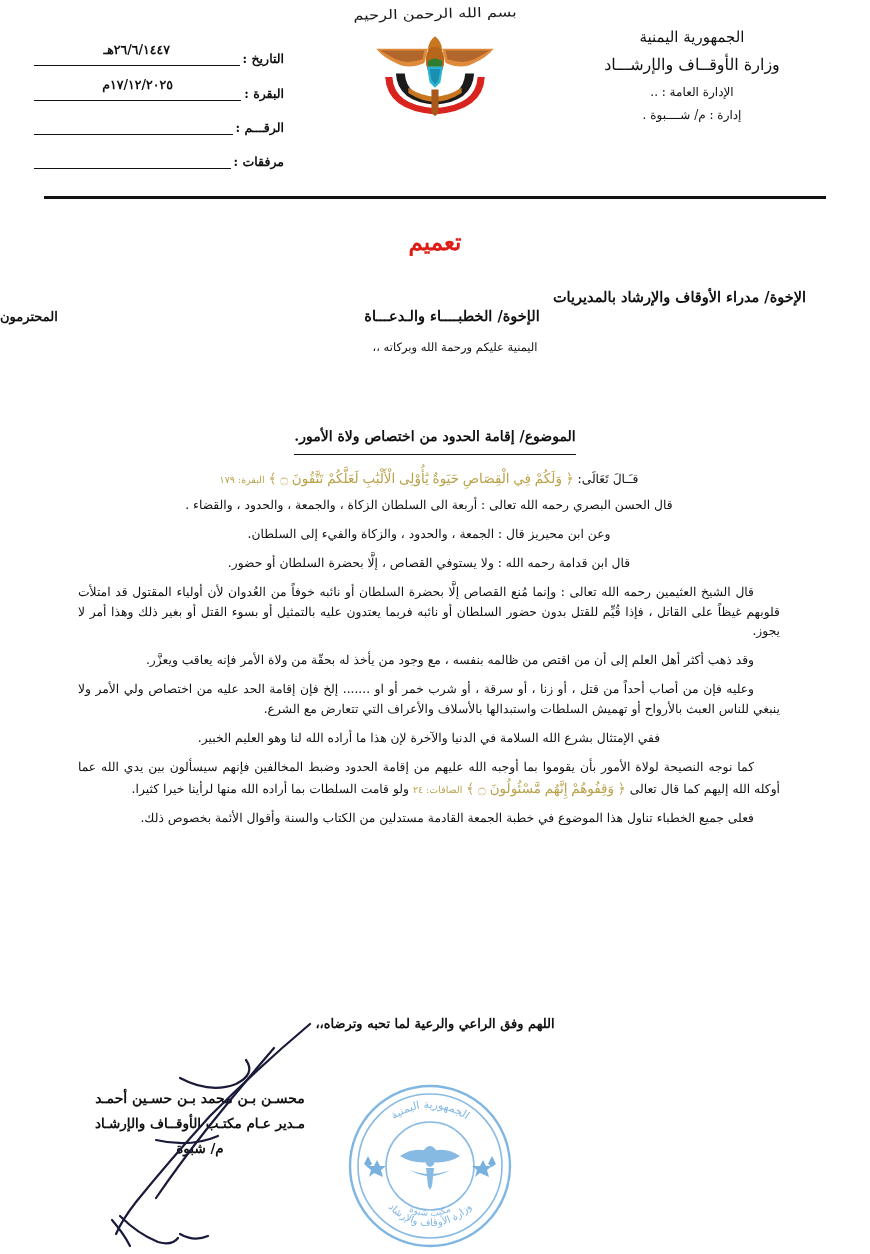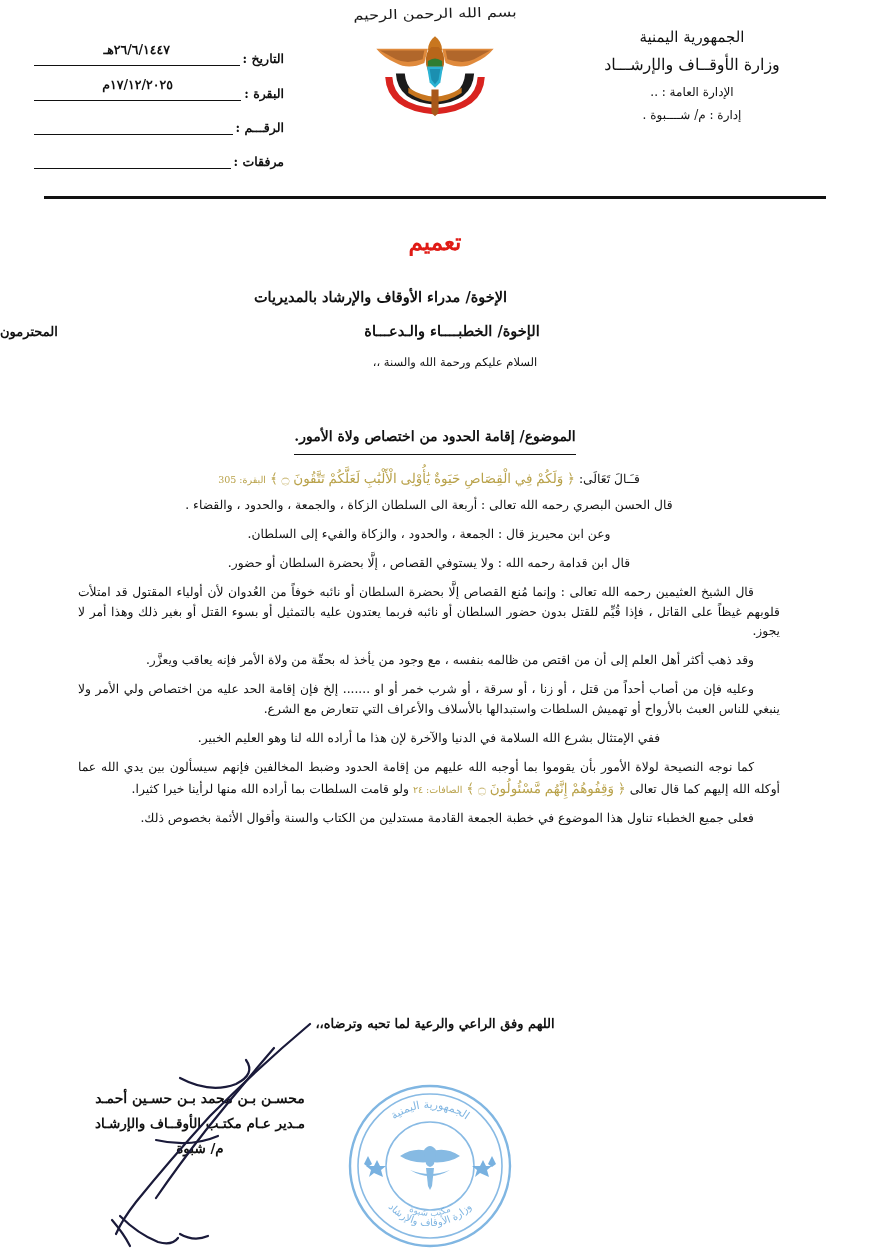--- a/index.html
+++ b/index.html
@@ -56,23 +56,23 @@
   
   .doc-title {
     position:absolute; top:228px; left:0; right:0; text-align:center;
     color:#e01b16; font-size:23px; font-weight:bold;
     font-family:"DejaVu Serif","Liberation Serif",serif;
     letter-spacing:7px;
   }
 
   
   .addr { position:absolute; top:288px; left:0; right:0; }
-  .addr .a1 { text-align:center; font-size:14.5px; font-weight:bold;
-              font-family:"DejaVu Serif","Liberation Serif",serif;
-              margin-bottom:17px; padding-right:109px; }
+  .addr .a1 { text-align:right; font-size:14.5px; font-weight:bold;
+              font-family:"DejaVu Serif","Liberation Serif",serif;
+              margin-bottom:2px; padding-right:64px; }
   .addr-row { display:flex; align-items:baseline; padding:0 86px 0 0; }
   .addr .a2 { flex:1; text-align:center; font-size:14.5px; font-weight:bold;
               font-family:"DejaVu Serif","Liberation Serif",serif;
               letter-spacing:1px; }
   .addr .a3 { font-size:13px; font-weight:bold;
               font-family:"DejaVu Serif","Liberation Serif",serif;
               width:120px; text-align:left; }
   .greeting { text-align:center; font-size:11.5px; margin-top:16px;
               font-family:"DejaVu Serif","Liberation Serif",serif;
               padding-left:40px; }
@@ -185,33 +185,33 @@
   </div>
 
   <div class="doc-title">تعميم</div>
 
   <div class="addr">
     <div class="a1">الإخوة/ مدراء الأوقاف والإرشاد بالمديريات</div>
     <div class="addr-row">
       <div class="a2">الإخوة/ الخطبــــاء والـدعـــاة</div>
       <div class="a3">المحترمون</div>
     </div>
-    <div class="greeting">السلام عليكم ورحمة الله والسنة ،،</div>
+    <div class="greeting">اليمنية عليكم ورحمة الله وبركاته ،،</div>
   </div>
 
   <div class="subject">
     <span>الموضوع/ إقامة الحدود من اختصاص ولاة الأمور.</span>
   </div>
 
   <div class="body-wrap">
 
     <p class="verse-line">
       <span>قـَـالَ تَعَالَى:</span>
       <span class="ayah">﴿ وَلَكُمْ فِي الْقِصَاصِ حَيَوةٌ يَٰأُوْلِى الْأَلْبَٰبِ لَعَلَّكُمْ تَتَّقُونَ ۝ ﴾</span>
-      <span class="ayah-ref">البقرة: 305</span>
+      <span class="ayah-ref">البقرة: ١٧٩</span>
     </p>
 
     <p class="line-c">قال الحسن البصري رحمه الله تعالى : أربعة الى السلطان الزكاة ، والجمعة ، والحدود ، والقضاء .</p>
     <p class="line-c">وعن ابن محيريز قال : الجمعة ، والحدود ، والزكاة والفيء إلى السلطان.</p>
     <p class="line-c">قال ابن قدامة رحمه الله : ولا يستوفي القصاص ، إلَّا بحضرة السلطان أو حضور.</p>
     <p class="just">قال الشيخ العثيمين رحمه الله تعالى : وإنما مُنع القصاص إلَّا بحضرة السلطان أو نائبه خوفاً من العُدوان لأن أولياء المقتول قد امتلأت قلوبهم غيظاً على القاتل ، فإذا قُيِّم للقتل بدون حضور السلطان أو نائبه فربما يعتدون عليه بالتمثيل أو بسوء القتل أو بغير ذلك وهذا أمر لا يجوز.</p>
     <p class="just">وقد ذهب أكثر أهل العلم إلى أن من اقتص من ظالمه بنفسه ، مع وجود من يأخذ له بحقّة من ولاة الأمر فإنه يعاقب ويعزَّر.</p>
     <p class="just">وعليه فإن من أصاب أحداً من قتل ، أو زنا ، أو سرقة ، أو شرب خمر أو او ....... إلخ فإن إقامة الحد عليه من اختصاص ولي الأمر ولا ينبغي للناس العبث بالأرواح أو تهميش السلطات واستبدالها بالأسلاف والأعراف التي تتعارض مع الشرع.</p>
     <p class="line-c">ففي الإمتثال بشرع الله السلامة في الدنيا والآخرة لإن هذا ما أراده الله لنا وهو العليم الخبير.</p>
 

